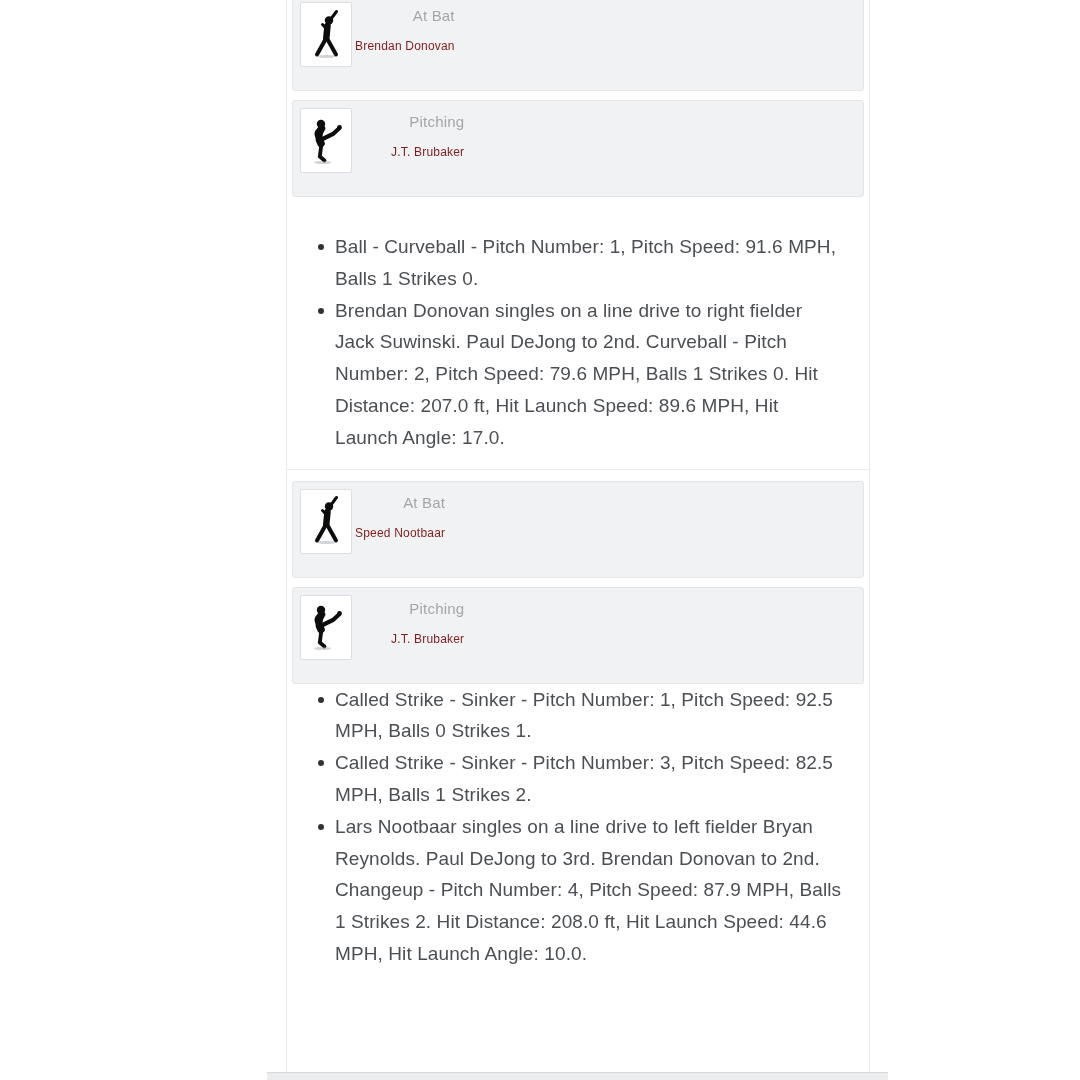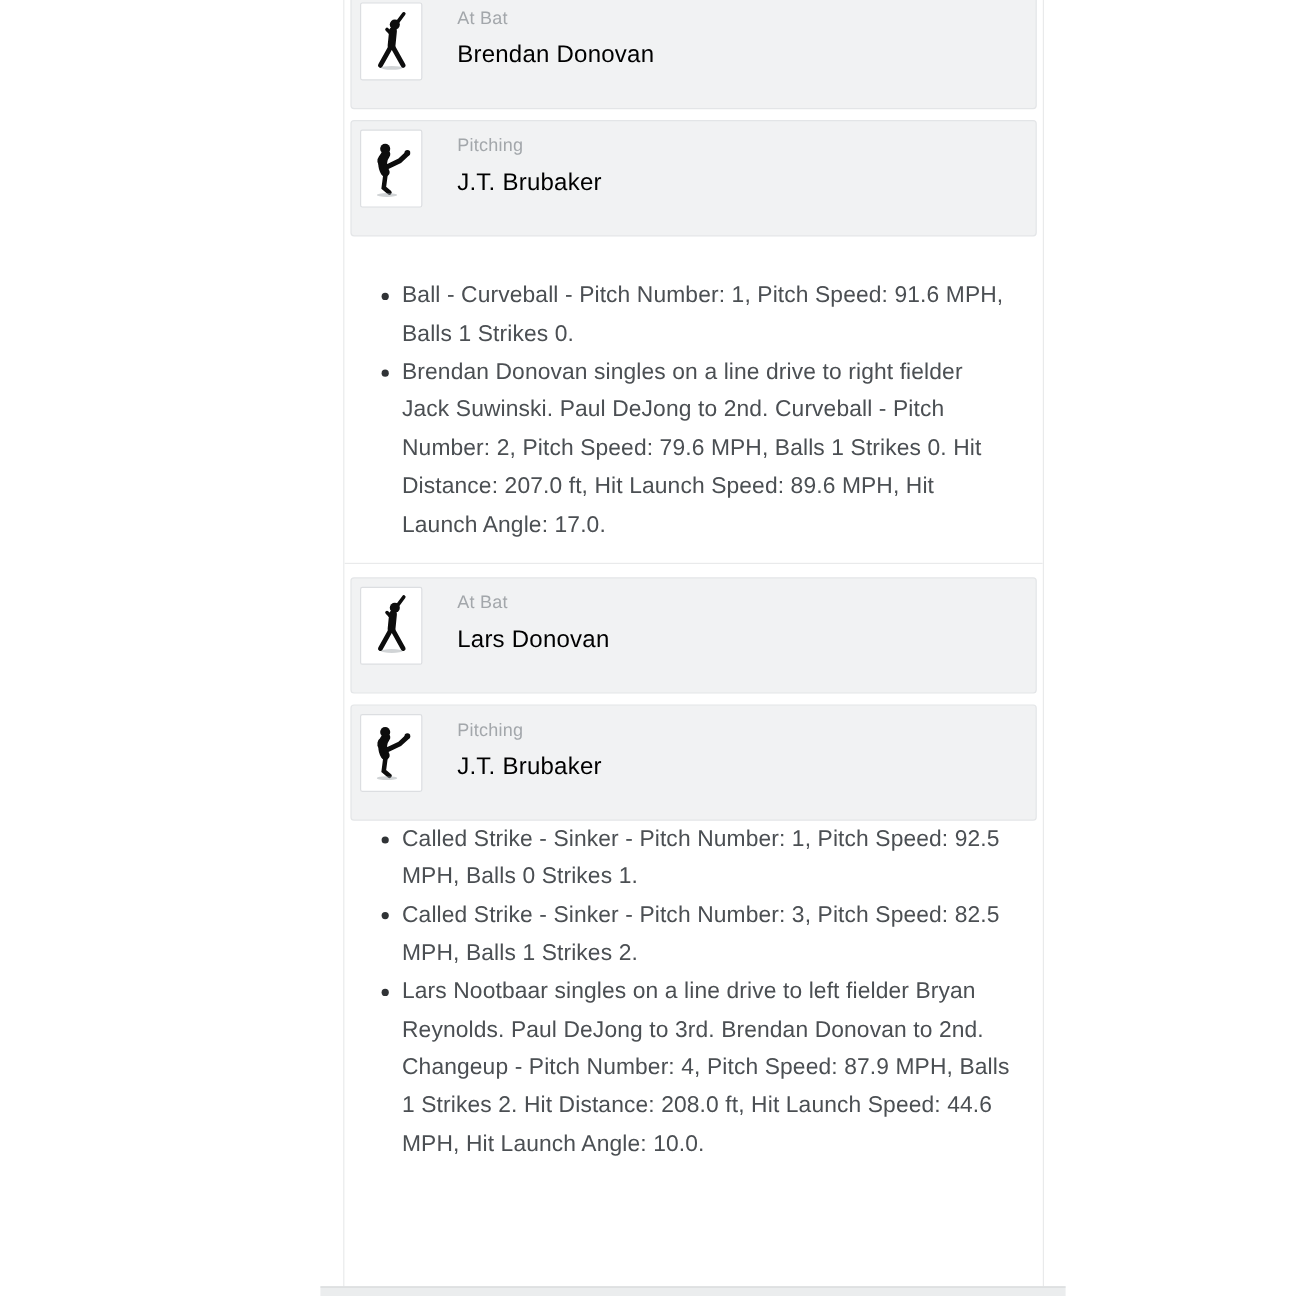--- a/index.html
+++ b/index.html
@@ -32,48 +32,48 @@
     height: 97px;
     box-sizing: border-box;
     background: #f1f2f3;
     border: 1px solid #e3e5e7;
     border-radius: 3px;
     display: flex;
     align-items: flex-start;
     padding: 7px;
   }
   .card-cut-top { margin-top: -6px; }
-  .card-gap { margin-top: 9px; }
+  .card-gap { margin-top: 9px; gap: 36px; }
 
   .icon-box {
     width: 52px;
     height: 65px;
     box-sizing: border-box;
     background: #ffffff;
     border: 1px solid #dcdee1;
     border-radius: 2px;
     display: flex;
     align-items: center;
     justify-content: center;
     flex: 0 0 auto;
   }
   .icon-box svg { display: block; }
 
-  .card-text { margin-left: 29px; padding-top: 5px; }
+  .card-text { margin-left: 3px; padding-top: 5px; text-align: right; }
   .card-label {
     font-size: 15px;
     line-height: 18px;
     color: #a3a7ab;
     margin-bottom: 9px;
     letter-spacing: 0.2px;
   }
   .card-name {
-    font-size: 20px;
+    font-size: 12px;
     line-height: 24px;
-    color: #000000;
+    color: #7f1d1d;
     font-weight: 500;
     letter-spacing: 0.2px;
   }
 
   ul.plays {
     list-style: none;
     margin: 0;
     padding: 0 24px 0 48px;
   }
   ul.plays.list-one { margin-top: 34px; }
@@ -178,21 +178,21 @@
               <path d="M20.5 28.5 L30 45.5" stroke-width="4"></path>
               <path d="M20.5 19.5 L16.5 15.5" stroke-width="3"></path>
             </g>
             <circle cx="23" cy="11.5" r="4.2" fill="#0d0d0d"></circle>
             <ellipse cx="20.5" cy="47.5" rx="9" ry="1.6" fill="#9aa0a4" opacity="0.45"></ellipse>
           </svg>
         </span>
       </div>
       <div class="card-text">
         <div class="card-label">At Bat</div>
-        <div class="card-name">Lars Donovan</div>
+        <div class="card-name">Speed Nootbaar</div>
       </div>
     </div>
 
     <div class="player-card card-gap">
       <div class="icon-box">
         <span>
           <svg width="40" height="52" viewBox="0 0 40 52">
             <g fill="none" stroke="#0d0d0d" stroke-linecap="round">
               <path d="M15.5 13.5 C12.5 17.5 12 23.5 15 28.5" stroke-width="7.5"></path>
               <path d="M15.5 24.5 L27 19 L33 13.5" stroke-width="4.2"></path>

